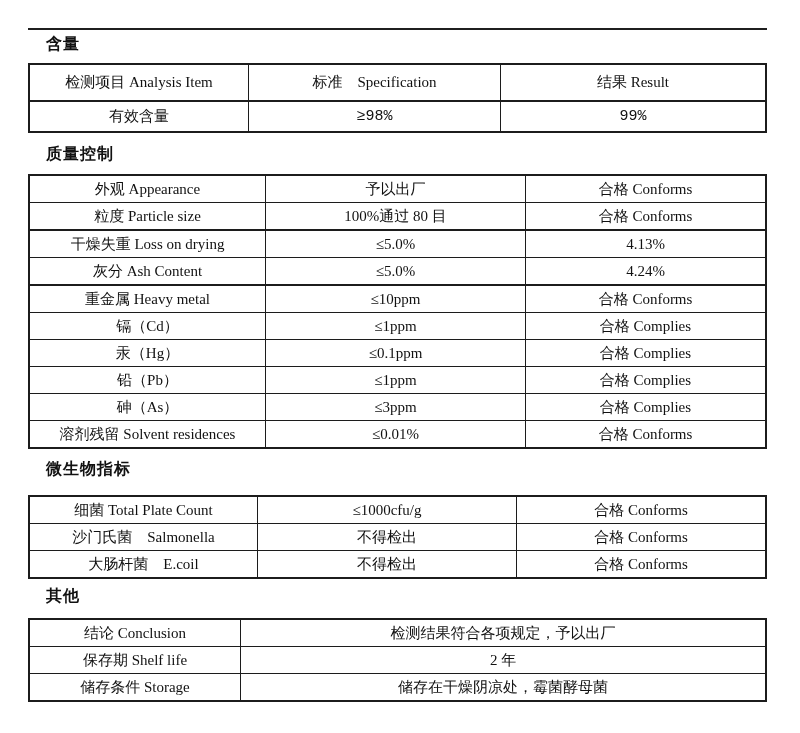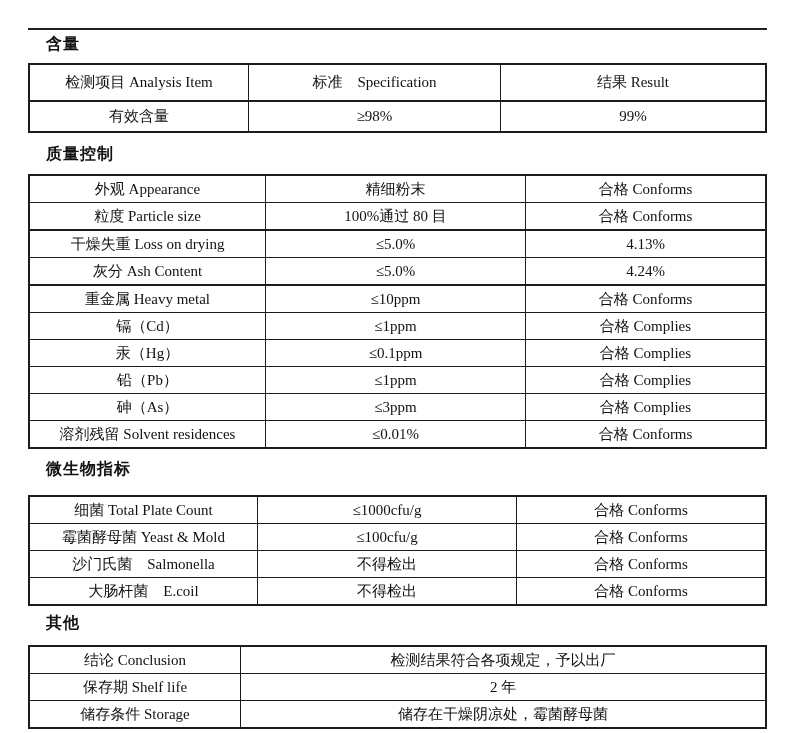--- a/index.html
+++ b/index.html
@@ -49,21 +49,21 @@
     border: 1px solid #1c1c1c;
     text-align: center;
     vertical-align: middle;
     font-size: 15px;
     font-weight: normal;
     padding: 0 4px;
     overflow: hidden;
     white-space: nowrap;
   }
   .tbl-0 th { height: 35px; border-bottom: 2px solid #1c1c1c; }
-  .tbl-0 td { height: 29px; }
+  .tbl-0 td { height: 29px; font-family: Liberation Mono, monospace; }
   .tbl-1 td, .tbl-2 td, .tbl-3 td { height: 26px; }
 
   
   .tbl-0 th:nth-child(1), .tbl-0 td:nth-child(1) { width: 210px; }
   .tbl-0 th:nth-child(2), .tbl-0 td:nth-child(2) { width: 243px; }
 
   .tbl-1 td:nth-child(1) { width: 227px; }
   .tbl-1 td:nth-child(2) { width: 251px; }
 
   .tbl-2 td:nth-child(1) { width: 219px; }
@@ -98,21 +98,21 @@
             </tr>
           </tbody>
         </table>
       </section>
       <section class="sec sec-1">
         <h2 class="heading">质量控制</h2>
         <table class="tbl tbl-1">
           <tbody>
             <tr>
               <td>外观 Appearance</td>
-              <td>精细粉末</td>
+              <td>予以出厂</td>
               <td>合格 Conforms</td>
             </tr>
             <tr>
               <td>粒度 Particle size</td>
               <td>100%通过 80 目</td>
               <td>合格 Conforms</td>
             </tr>
             <tr>
               <td>干燥失重 Loss on drying</td>
               <td>≤5.0%</td>
@@ -159,25 +159,20 @@
       <section class="sec sec-2">
         <h2 class="heading">微生物指标</h2>
         <table class="tbl tbl-2">
           <tbody>
             <tr>
               <td>细菌 Total Plate Count</td>
               <td>≤1000cfu/g</td>
               <td>合格 Conforms</td>
             </tr>
             <tr>
-              <td>霉菌酵母菌 Yeast &amp; Mold</td>
-              <td>≤100cfu/g</td>
-              <td>合格 Conforms</td>
-            </tr>
-            <tr>
               <td>沙门氏菌　Salmonella</td>
               <td>不得检出</td>
               <td>合格 Conforms</td>
             </tr>
             <tr>
               <td>大肠杆菌　E.coil</td>
               <td>不得检出</td>
               <td>合格 Conforms</td>
             </tr>
           </tbody>

